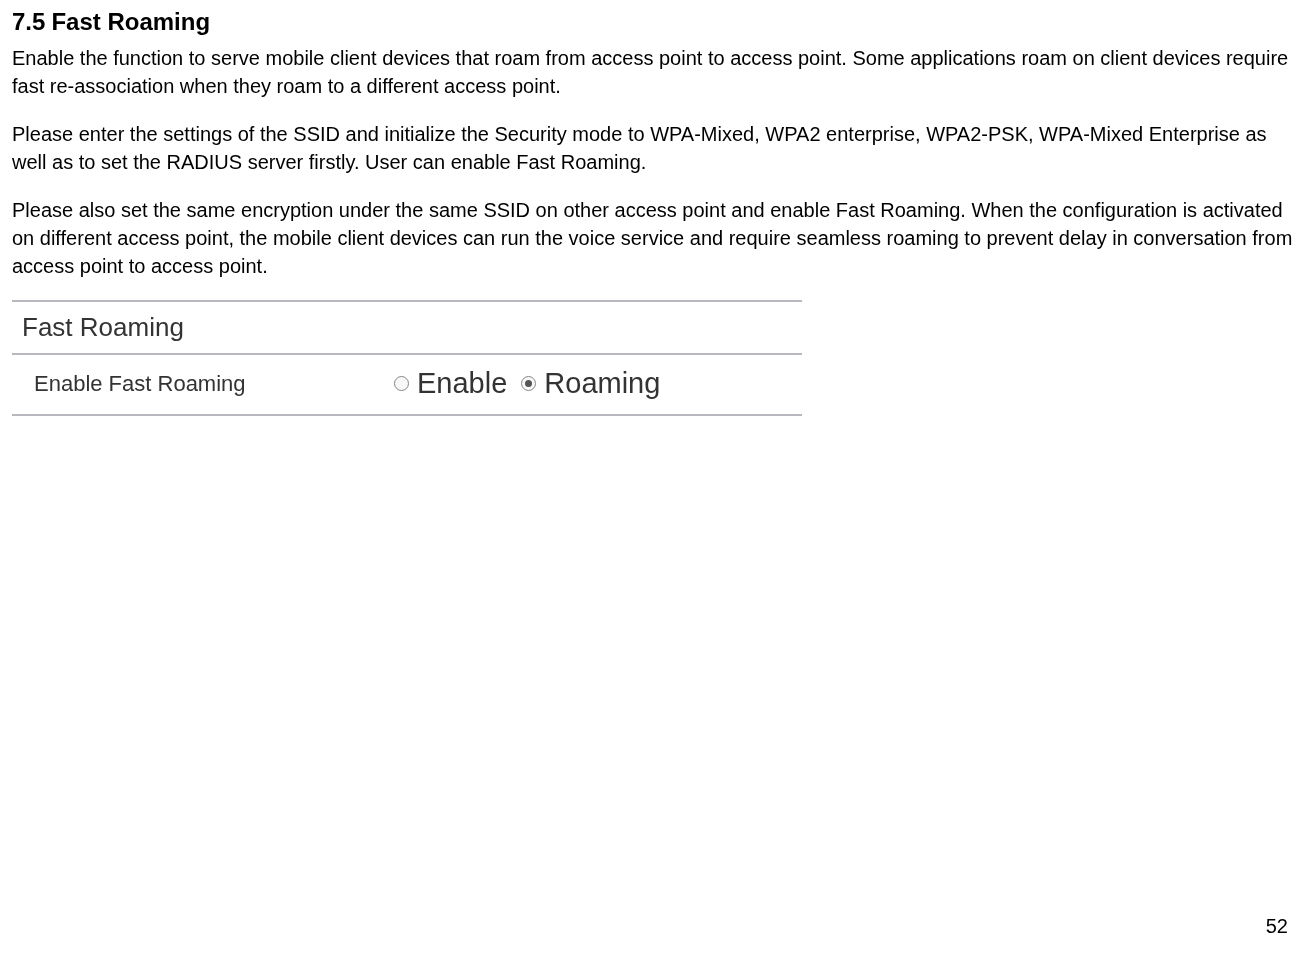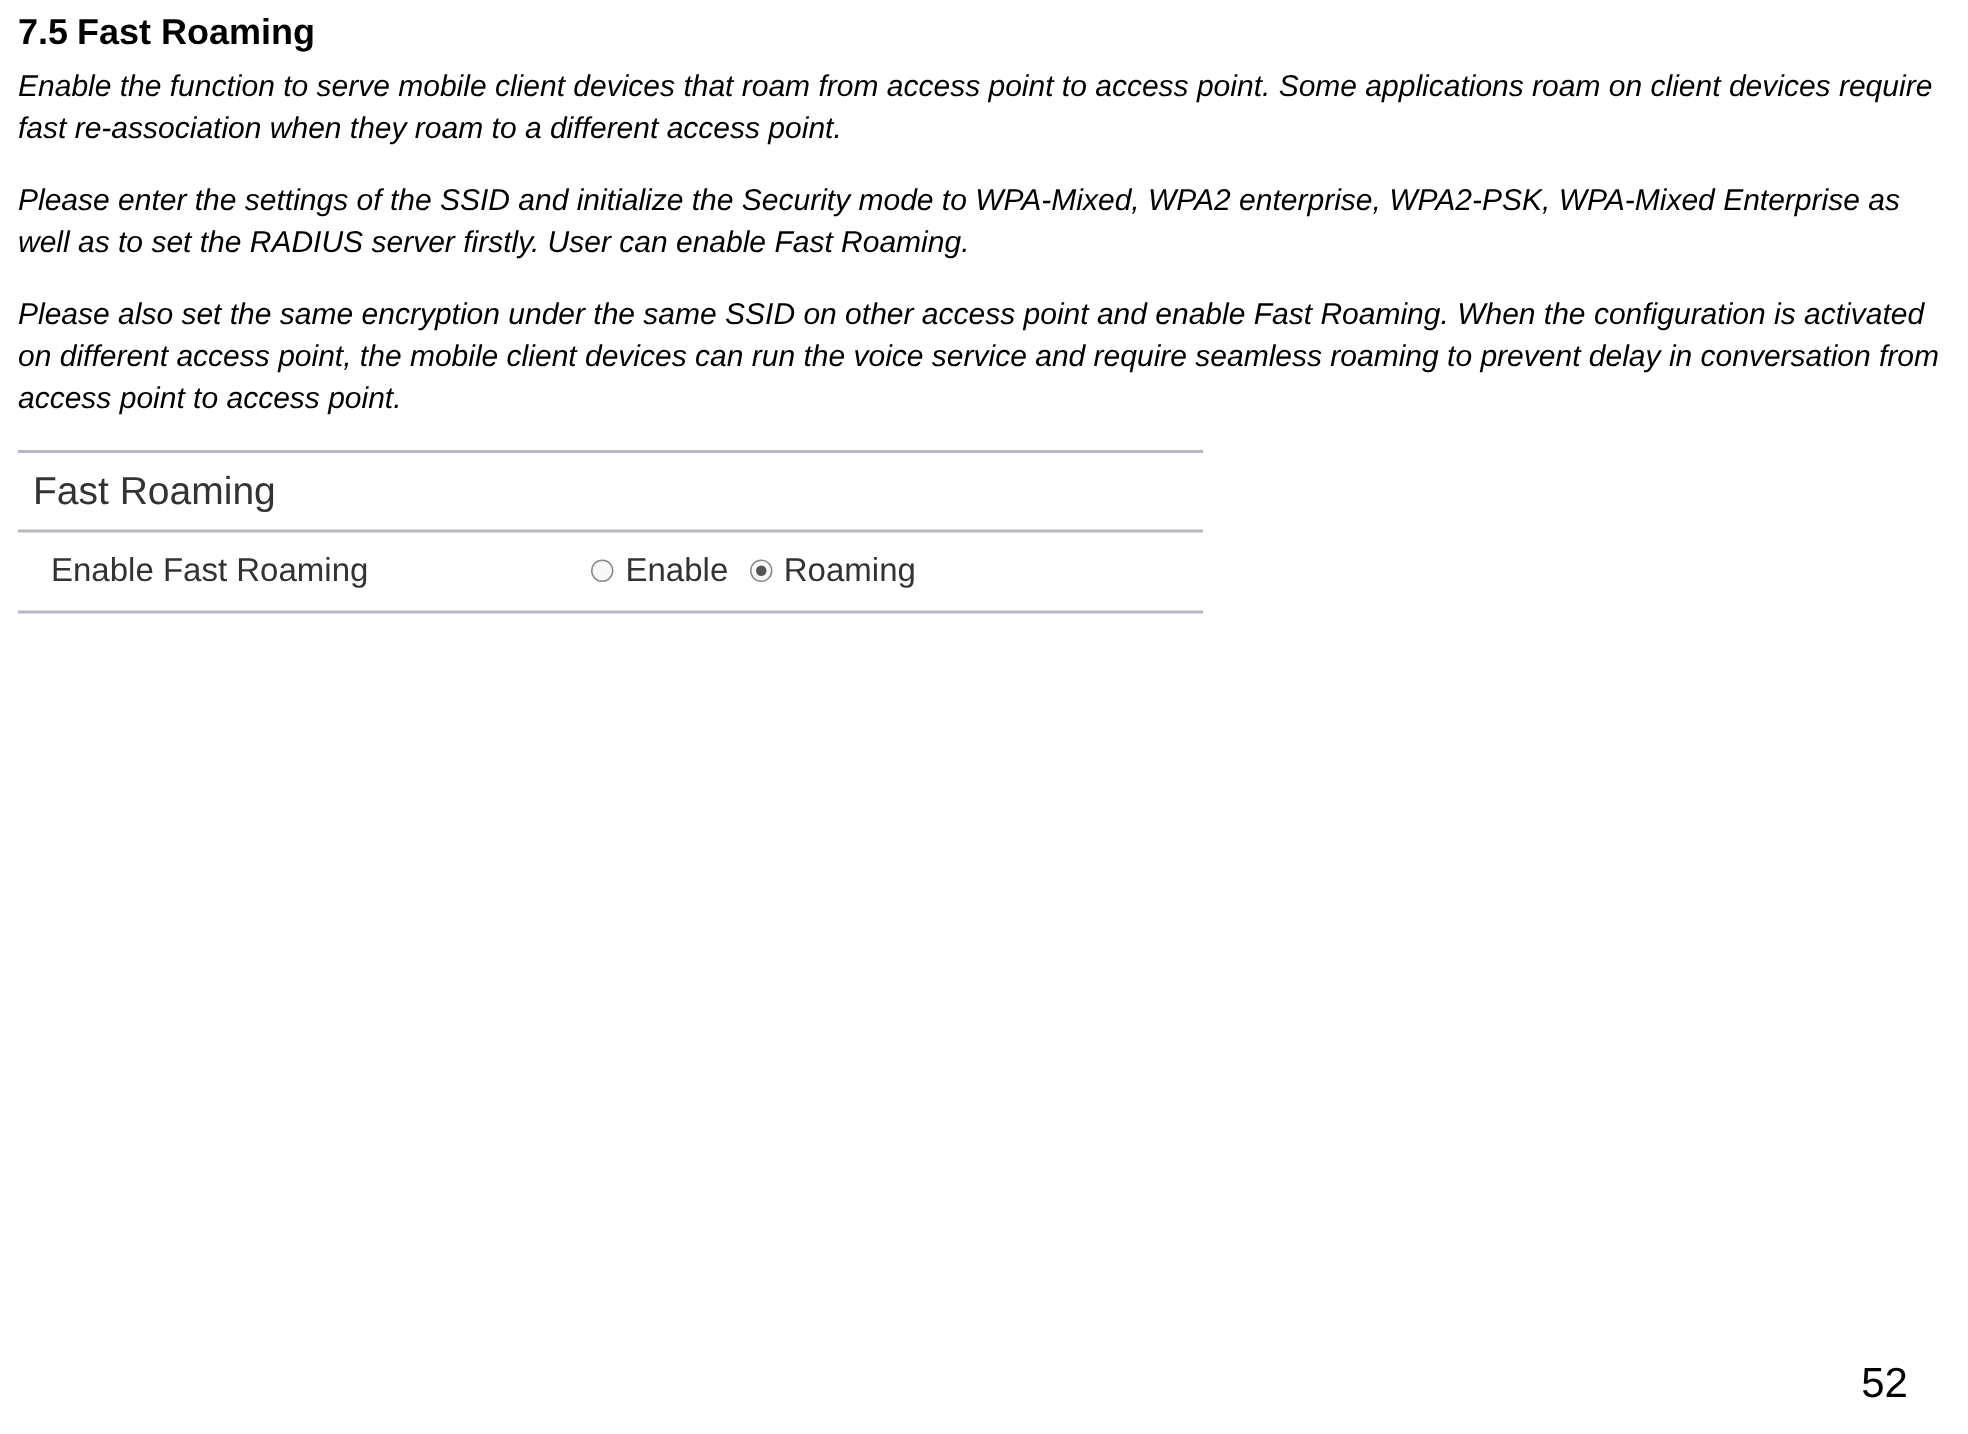--- a/index.html
+++ b/index.html
@@ -22,21 +22,20 @@
       margin-bottom: 8px;
     }
     .section-heading .num {
       margin-right: 6px;
     }
     .body-text {
       font-size: 20px;
       color: #000;
       line-height: 1.4;
       margin-bottom: 20px;
-      font-style: italic;
     }
     .settings-panel {
       width: 790px;
       border-top: 2px solid #b8b8c0;
       margin-top: 10px;
     }
     .panel-title {
       font-size: 26px;
       color: #333;
       padding: 10px 8px 10px 10px;
@@ -78,28 +77,28 @@
     }
     .radio-circle.selected::after {
       content: "";
       width: 7px;
       height: 7px;
       background: #555;
       border-radius: 50%;
       display: block;
     }
     .radio-label {
-      font-size: 22px;
+      font-size: 29px;
       color: #333;
     }
     .page-number {
       position: absolute;
       bottom: 18px;
-      right: 40px;
-      font-size: 28px;
+      right: 24px;
+      font-size: 20px;
       color: #000;
     }
   </style>
 </head>
 <body>
 
 <h2 class="section-heading">
   <span class="num">7.5</span><span>Fast Roaming</span>
 </h2>
 

